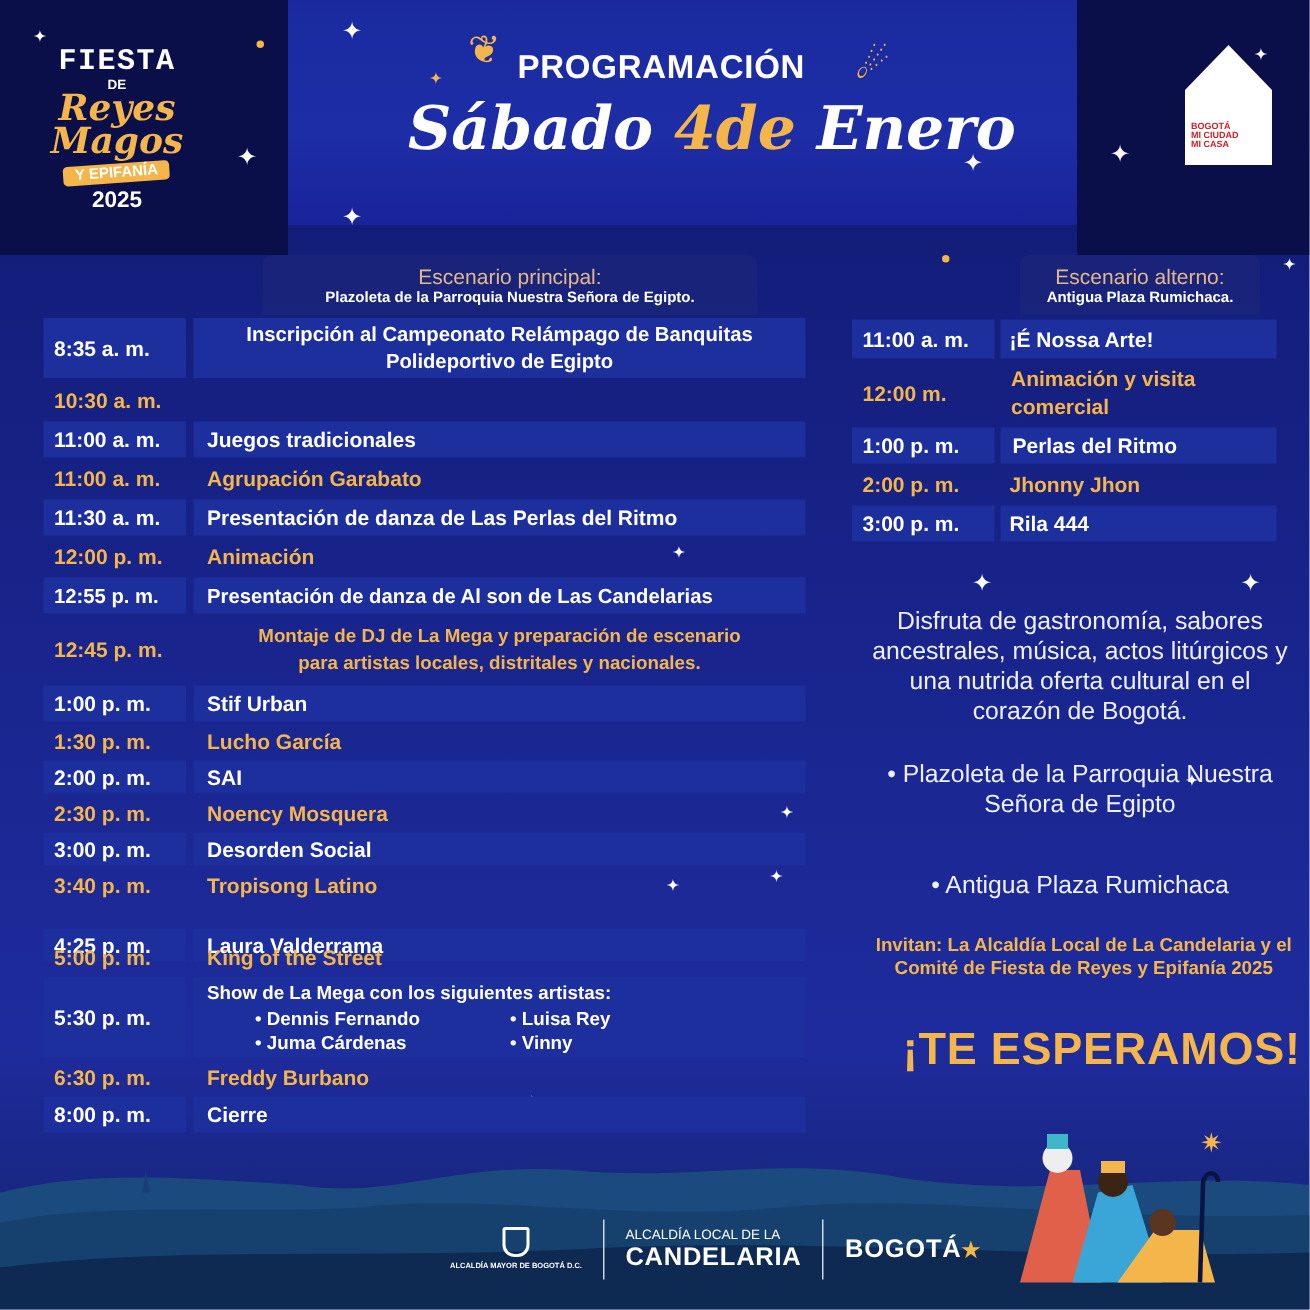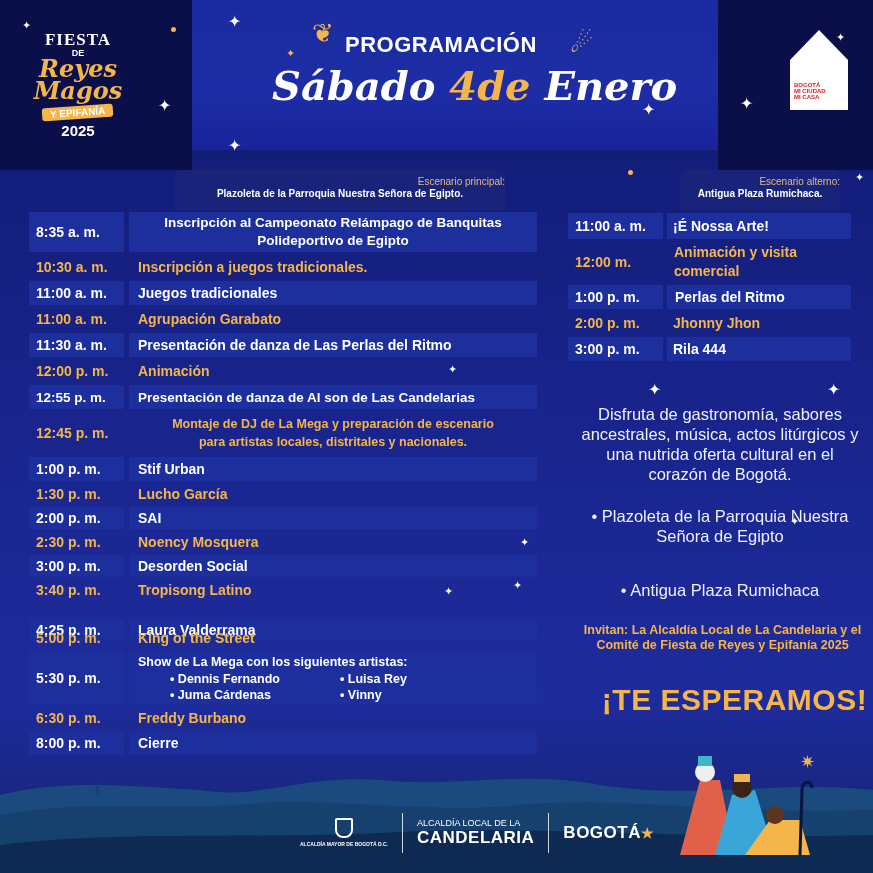--- a/index.html
+++ b/index.html
@@ -14,40 +14,40 @@
   }
   .left-dark { position: absolute; left: 0; top: 0; width: 192px; height: 170px; background: #0a0f4a; }
   .right-dark { position: absolute; right: 0; top: 0; width: 155px; height: 170px; background: #0a0f4a; }
 
   .star { position: absolute; color: #fff; font-size: 16px; line-height: 1; }
   .star.sm { font-size: 11px; }
   .dot { position: absolute; width: 5px; height: 5px; border-radius: 50%; background: #f4b54a; }
 
   
   .fiesta-logo { position: absolute; left: 28px; top: 30px; width: 100px; text-align: center; }
-  .fiesta-logo .l1 { color: #fff; font-family: Liberation Serif, serif; font-weight: bold; font-size: 17px; letter-spacing: 1px; }
+  .fiesta-logo .l1 { color: #fff; font-family: Liberation Mono, monospace; font-weight: bold; font-size: 20px; letter-spacing: 1px; }
   .fiesta-logo .l2 { color: #fff; font-size: 9px; font-weight: bold; margin-top: -2px; }
   .fiesta-logo .l3 { color: #f4b54a; font-family: "DejaVu Serif", serif; font-style: italic; font-weight: bold; font-size: 24px; line-height: 22px; }
   .fiesta-logo .ribbon { display: inline-block; background: #f4b54a; color: #fff; font-size: 10px; font-weight: bold; padding: 1px 8px; border-radius: 3px; transform: rotate(-4deg); margin-top: 2px; }
   .fiesta-logo .yr { color: #fff; font-size: 15px; font-weight: bold; margin-top: 2px; }
 
   .title-prog { position: absolute; left: 345px; top: 32px; color: #fff; font-weight: bold; font-size: 22px; letter-spacing: 0.5px; }
   .title-date { position: absolute; left: 272px; top: 62px; font-family: "DejaVu Serif", serif; font-style: italic; font-weight: bold; font-size: 40px; color: #fff; white-space: nowrap; }
   .title-date .accent { color: #f4b54a; }
   .title-swirl { position: absolute; left: 312px; top: 18px; color: #f4b54a; font-size: 26px; }
   .title-comet { position: absolute; left: 570px; top: 28px; color: #f4b54a; font-size: 26px; }
 
   .house { position: absolute; left: 790px; top: 30px; width: 58px; height: 80px; }
   .house .roof { width: 0; height: 0; border-left: 29px solid transparent; border-right: 29px solid transparent; border-bottom: 30px solid #fff; }
   .house .body { width: 58px; height: 50px; background: #fff; padding: 22px 0 0 4px; }
   .house .txt { color: #d32027; font-size: 6px; font-weight: bold; line-height: 6px; }
 
   
   .stage-hdr { position: absolute; background: rgba(30,40,120,0.55); border-radius: 6px 6px 0 0; text-align: center; padding-top: 6px; }
-  .stage-hdr .k { color: #e2b88a; font-size: 10px; text-align: right; }
+  .stage-hdr .k { color: #e2b88a; font-size: 14px; }
   .stage-hdr .v { color: #fff; font-size: 10px; font-weight: bold; margin-top: 1px; }
 
   
   .sched { position: absolute; }
   .row { position: absolute; left: 0; display: flex; }
   .row .t, .row .a { display: flex; align-items: center; font-weight: bold; }
   .row .t { padding-left: 7px; font-size: 14px; }
   .row .a { padding-left: 9px; font-size: 14px; }
   .row.hl .t, .row.hl .a { background: #1c2f9c; color: #fff; }
   .row.plain .t, .row.plain .a { color: #f4b54a; }
@@ -143,21 +143,20 @@
   <div class="sched" id="main-sched" style="left:29px;top:212px;width:508px">
     <div class="row hl" style="top:0;height:40px">
       <div class="t" style="width:95px;margin-right:5px">8:35 a. m.</div>
       <div class="a center" style="width:408px;flex-direction:column">
         <span>Inscripción al Campeonato Relámpago de Banquitas</span>
         <span>Polideportivo de Egipto</span>
       </div>
     </div>
     <div class="row plain" style="top:43px;height:24px">
       <div class="t" style="width:100px">10:30 a. m.</div>
-      <div class="a" style="width:408px">Inscripción a juegos tradicionales.</div>
     </div>
     <div class="row hl" style="top:69px;height:24px">
       <div class="t" style="width:95px;margin-right:5px">11:00 a. m.</div>
       <div class="a" style="width:408px">Juegos tradicionales</div>
     </div>
     <div class="row plain" style="top:95px;height:24px">
       <div class="t" style="width:100px">11:00 a. m.</div>
       <div class="a" style="width:408px">Agrupación Garabato</div>
     </div>
     <div class="row hl" style="top:121px;height:24px">

